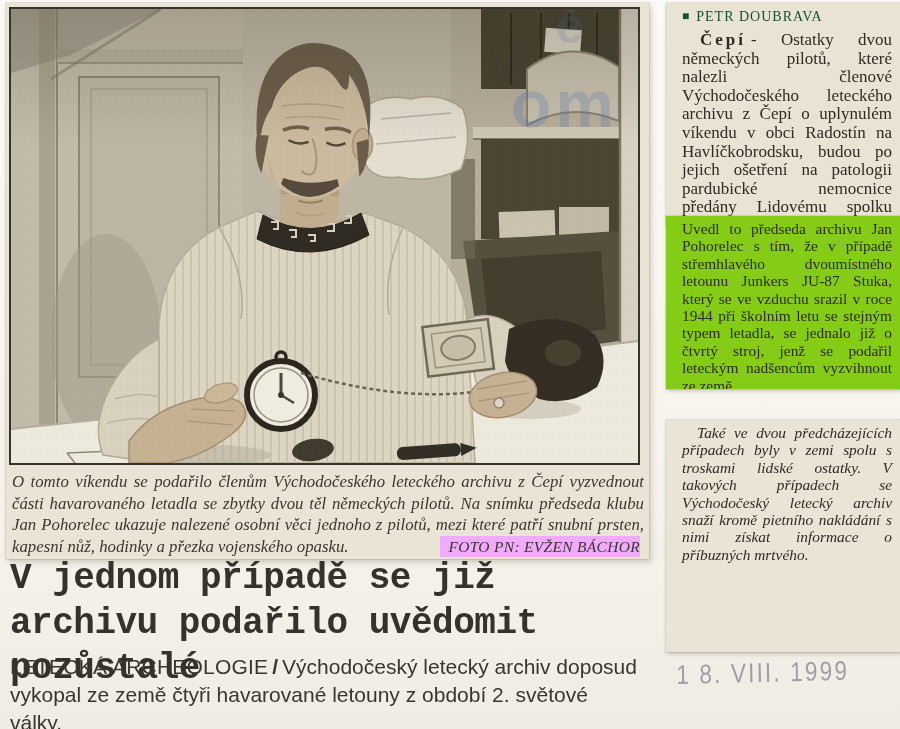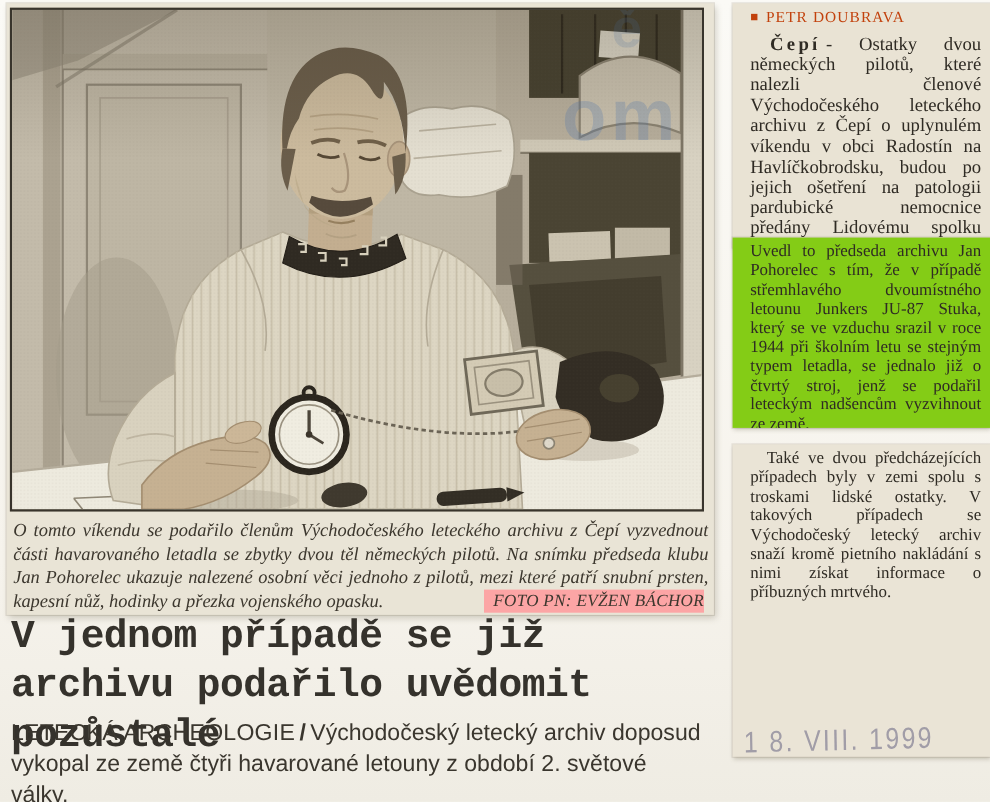--- a/index.html
+++ b/index.html
@@ -23,21 +23,21 @@
   }
   .photo-frame svg { display:block; width:627px; height:454px; }
 
   .caption {
     position:absolute; left:6px; top:468px; width:632px; height:88px;
     font-style:italic; font-size:16.8px; line-height:21.5px;
     text-align:justify; color:#3c372e; overflow:hidden;
   }
   .caption .credit {
     position:absolute; right:4px; bottom:2px; font-style:italic;
-    font-size:15.5px; letter-spacing:.3px; background:#fca5a5; padding-left:8px;margin-top:20px;
+    font-size:15.5px; letter-spacing:.3px; background:#f0abfc; padding-left:8px;margin-top:20px;
   }
 
   .headline {
     position:absolute; left:4px; top:553px; width:632px;
     font-family:Liberation Mono, monospace; font-weight:bold;
     font-size:36px; line-height:45px; letter-spacing:-.5px; color:#35322c;
   }
   .subhead {
     position:absolute; left:4px; top:650px; width:634px;
     font-family:"Liberation Sans", sans-serif;
@@ -48,24 +48,24 @@
 
   
   .col-right { position:absolute; left:666px; top:0; width:234px; height:729px; }
   .strip {
     position:absolute; left:0; width:234px; background:#e8e2d3;
     box-shadow:0 0 0 1px rgba(125,115,92,.15), 1px 2px 4px rgba(95,85,60,.3);
     padding:4px 8px 0 16px; overflow:hidden;
   }
   .strip-a { top:3px;  height:222px; background:#e9e3d4; }
   .strip-b { top:216px; height:173px; background:#84cc16; }
-  .strip-c { top:404px; height:284px; background:#eae4d6; }
+  .strip-c { top:420px; height:232px; background:#eae4d6;font-style:italic; }
 
   .byline {
-    font-size:14px; letter-spacing:1px; color:#c2410c;
+    font-size:14px; letter-spacing:1px; color:#14532d;
     margin:2px 0 6px 0; white-space:nowrap;
   }
   .byline .bullet { font-size:12px; margin-right:6px; position:relative; top:-1px; }
 
   .para {
     font-size:17px; line-height:18.6px; text-align:justify; color:#2f2b24;
   }
   .strip-b .para, .strip-c .para { font-size:15.4px; line-height:17.4px; }
   .para.indent { text-indent:15px; }
   .p1 { text-indent:18px; }

